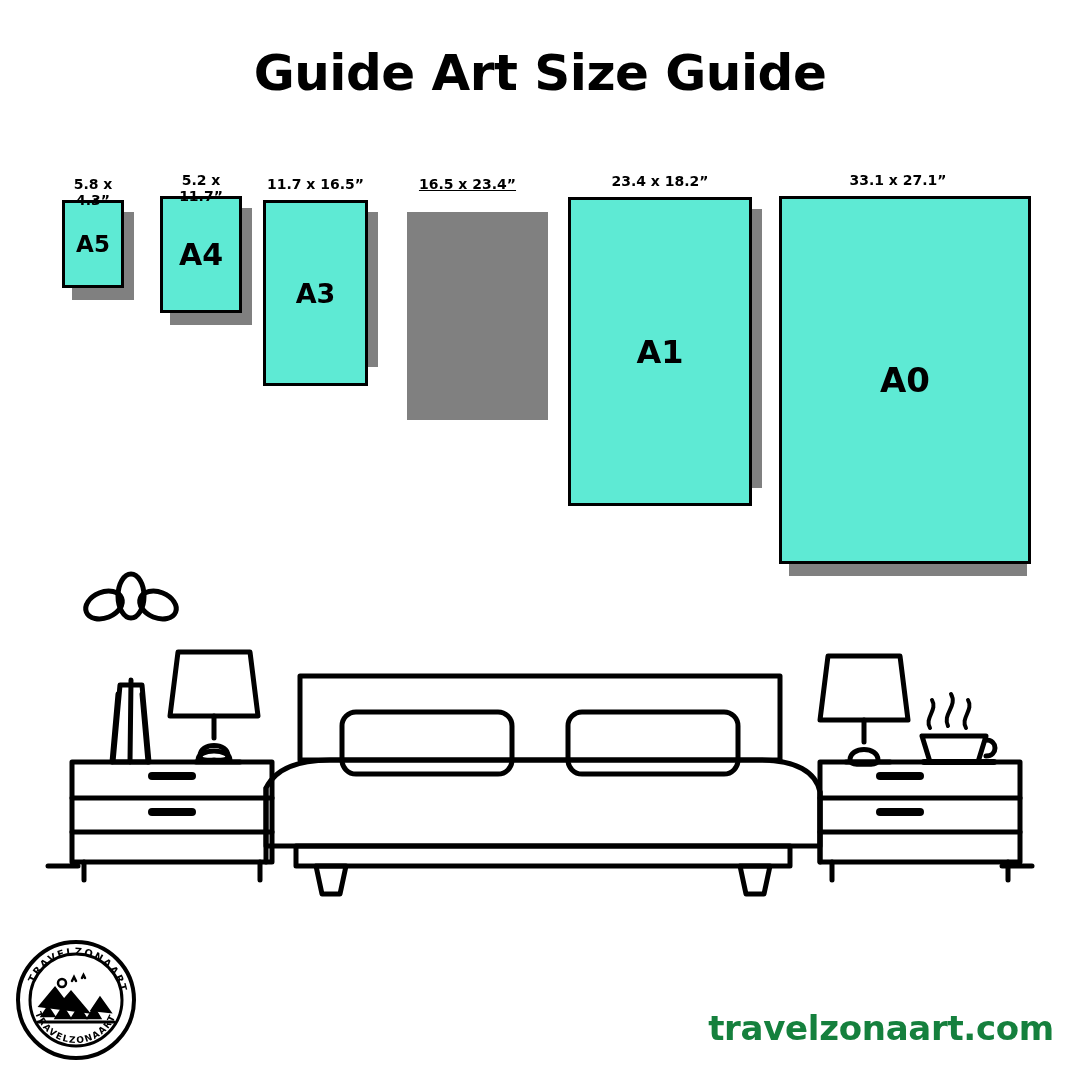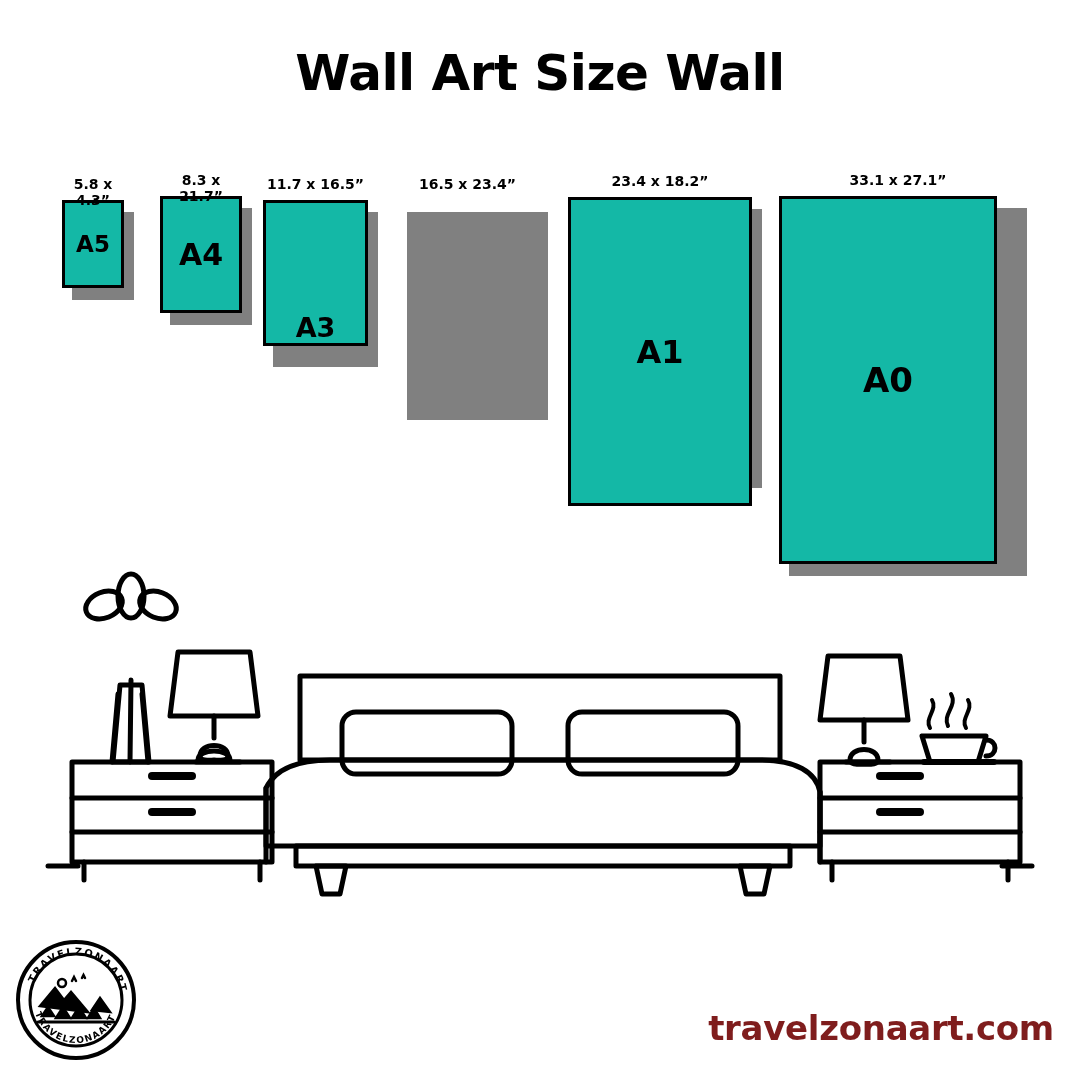--- a/index.html
+++ b/index.html
@@ -41,21 +41,21 @@
     position: absolute;
   }
   .frame-shadow {
     position: absolute;
     background: #808080;
     left: 10px;
     top: 12px;
   }
   .frame-box {
     position: absolute;
-    background: #14b8a6;
+    background: #5eead4;
     border: 3px solid #000000;
     left: 0;
     top: 0;
     box-sizing: border-box;
     display: flex;
     align-items: center;
     justify-content: center;
   }
   .frame-label {
     font-weight: bold;
@@ -88,64 +88,64 @@
     width: 124px;
     height: 124px;
   }
   #site-url {
     position: absolute;
     right: 26px;
     top: 1008px;
     font-size: 34px;
     font-weight: bold;
     letter-spacing: -0.3px;
-    color: #7f1d1d;
+    color: #15803d;
   }
 </style>
 </head>
 <body>
 
-<div id="page-title">Wall Art Size Wall</div>
+<div id="page-title">Guide Art Size Guide</div>
 
 <div id="frames-area">
     <div class="frame-group" style="left: 62px; top: 200px; width: 76px; height: 104px;">
       <div class="frame-shadow" style="width: 62px; height: 88px;"></div>
       <div class="frame-box" style="width: 62px; height: 88px;">
         <span class="frame-label" style="font-size: 23px;">A5</span>
       </div>
       <div class="frame-dim" style="top: -24px; width: 62px;">5.8 x 4.3”</div>
     </div>
     <div class="frame-group" style="left: 160px; top: 196px; width: 96px; height: 133px;">
       <div class="frame-shadow" style="width: 82px; height: 117px;"></div>
       <div class="frame-box" style="width: 82px; height: 117px;">
         <span class="frame-label" style="font-size: 30px;">A4</span>
       </div>
-      <div class="frame-dim" style="top: -24px; width: 82px;">8.3 x 21.7”</div>
+      <div class="frame-dim" style="top: -24px; width: 82px;">5.2 x 11.7”</div>
     </div>
     <div class="frame-group" style="left: 263px; top: 200px; width: 119px; height: 171px;">
       <div class="frame-shadow" style="width: 105px; height: 155px;"></div>
-      <div class="frame-box" style="width: 105px; height: 146px; align-items: flex-end;">
+      <div class="frame-box" style="width: 105px; height: 186px;">
         <span class="frame-label" style="font-size: 27px;">A3</span>
       </div>
       <div class="frame-dim" style="top: -24px; width: 105px;">11.7 x 16.5”</div>
     </div>
     <div class="frame-group" style="left: 397px; top: 200px; width: 155px; height: 224px;">
       <div class="frame-shadow" style="width: 141px; height: 208px;"></div>
-      <div class="frame-dim" style="top: -24px; width: 141px;">16.5 x 23.4”</div>
+      <div class="frame-dim" style="top: -24px; width: 141px; text-decoration: underline;">16.5 x 23.4”</div>
     </div>
     <div class="frame-group" style="left: 568px; top: 197px; width: 198px; height: 295px;">
       <div class="frame-shadow" style="width: 184px; height: 279px;"></div>
       <div class="frame-box" style="width: 184px; height: 309px;">
         <span class="frame-label" style="font-size: 32px;">A1</span>
       </div>
       <div class="frame-dim" style="top: -24px; width: 184px;">23.4 x 18.2”</div>
     </div>
     <div class="frame-group" style="left: 779px; top: 196px; width: 252px; height: 384px;">
       <div class="frame-shadow" style="width: 238px; height: 368px;"></div>
-      <div class="frame-box" style="width: 218px; height: 368px;">
+      <div class="frame-box" style="width: 252px; height: 368px;">
         <span class="frame-label" style="font-size: 34px;">A0</span>
       </div>
       <div class="frame-dim" style="top: -24px; width: 238px;">33.1 x 27.1”</div>
     </div>
   </div>
 
 <div id="furniture">
 <svg width="1080" height="360" viewBox="0 0 1080 360" xmlns="http://www.w3.org/2000/svg">
   <g fill="none" stroke="#000" stroke-width="5" stroke-linecap="round" stroke-linejoin="round">
 

